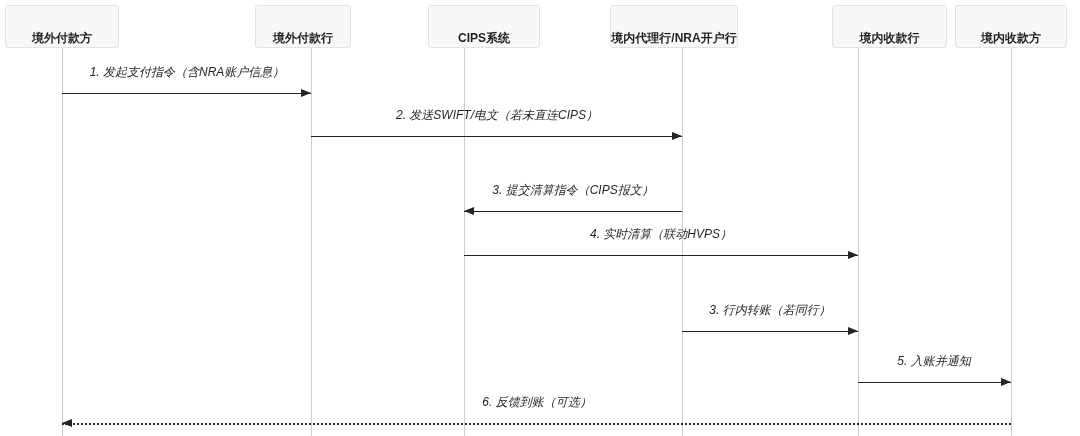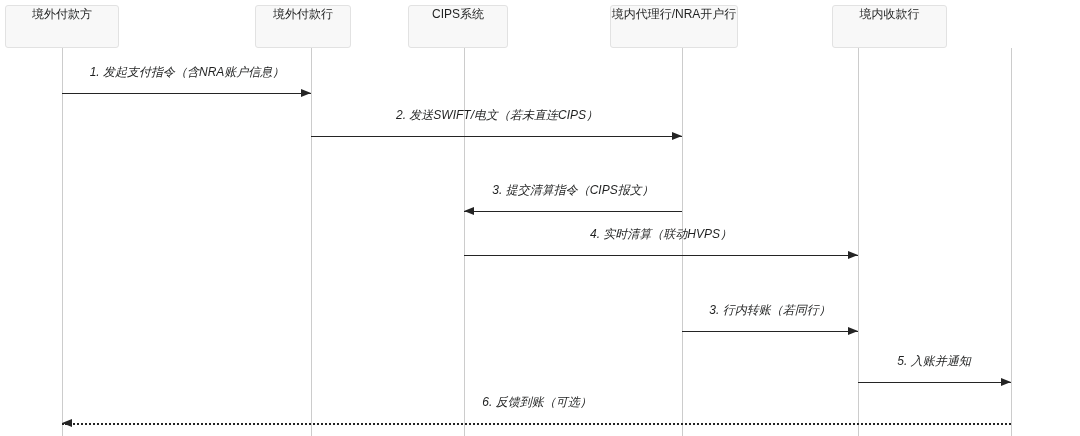--- a/index.html
+++ b/index.html
@@ -10,22 +10,22 @@
   html,body{margin:0;padding:0;background:var(--bg);}
   .diagram{
     position:relative; width:1080px; height:436px; overflow:hidden;
     background:var(--bg); color:var(--text);
     font-family:"Liberation Sans","DejaVu Sans",sans-serif;
   }
   .lifeline{position:absolute; top:48px; bottom:0; width:1px; background:var(--lifeline);}
   .actor{
     position:absolute; top:5px; height:43px; box-sizing:border-box;
     background:var(--actor-fill); border:1px solid var(--actor-border); border-radius:3px;
-    display:flex; align-items:flex-start; justify-content:center;
-    font-size:12px; font-weight:normal; white-space:nowrap; z-index:3;
+    display:flex; align-items:flex-end; justify-content:center;
+    font-size:12px; font-weight:bold; white-space:nowrap; z-index:3;
   }
   .msg-label{
     position:absolute; transform:translateX(-50%); white-space:nowrap;
     font-size:12px; line-height:16px; color:var(--text); z-index:4;font-style:italic;
   }
   .msg-line{position:absolute; height:0; border-top:1px solid var(--line); z-index:2;}
   .msg-line.dotted{border-top-style:dotted; border-top-width:2px;}
   .ah{position:absolute; width:0; height:0; border-top:4px solid transparent; border-bottom:4px solid transparent; z-index:2;}
   .ah.r{border-left:10px solid var(--line);}
   .ah.l{border-right:10px solid var(--line);}
@@ -59,28 +59,31 @@
   <div class="lifeline" style="left:682px"></div>
   <div class="lifeline" style="left:858px"></div>
   <div class="lifeline" style="left:1011px"></div>
 
   <div class="actor" style="left:5px;width:114px">
       <span>境外付款方</span>
     </div>
   <div class="actor" style="left:255px;width:96px">
       <span>境外付款行</span>
     </div>
-  <div class="actor" style="left:408px;width:100px">
+  <div class="actor" style="left:428px;width:112px">
       <span>CIPS系统</span>
     </div>
   <div class="actor" style="left:610px;width:128px">
       <span>境内代理行/NRA开户行</span>
     </div>
   <div class="actor" style="left:832px;width:115px">
       <span>境内收款行</span>
+    </div>
+  <div class="actor" style="left:955px;width:112px">
+      <span>境内收款方</span>
     </div>
 
 
   <div class="msg-label" style="left:187px;top:64px">1. 发起支付指令（含NRA账户信息）</div>
   <div class="msg-line" style="left:62px;top:93px;width:249px"></div>
   <div class="ah r" style="left:301px;top:89px"></div>
 
   <div class="msg-label" style="left:497px;top:107px">2. 发送SWIFT/电文（若未直连CIPS）</div>
   <div class="msg-line" style="left:311px;top:136px;width:371px"></div>
   <div class="ah r" style="left:672px;top:132px"></div>

